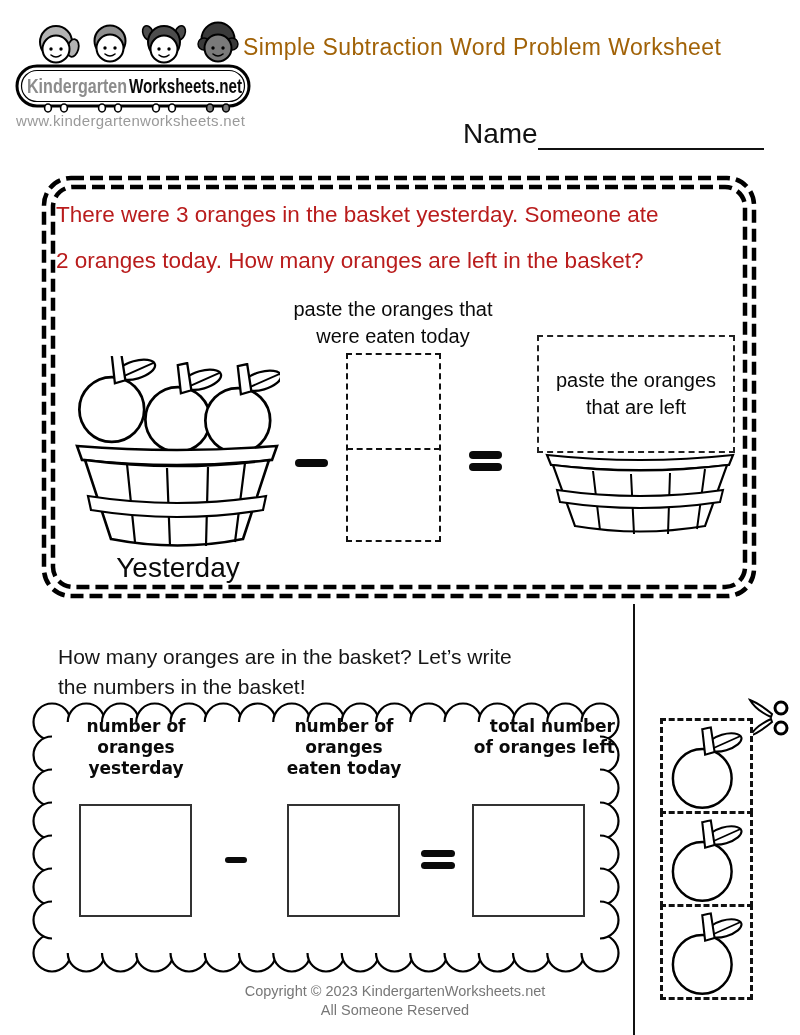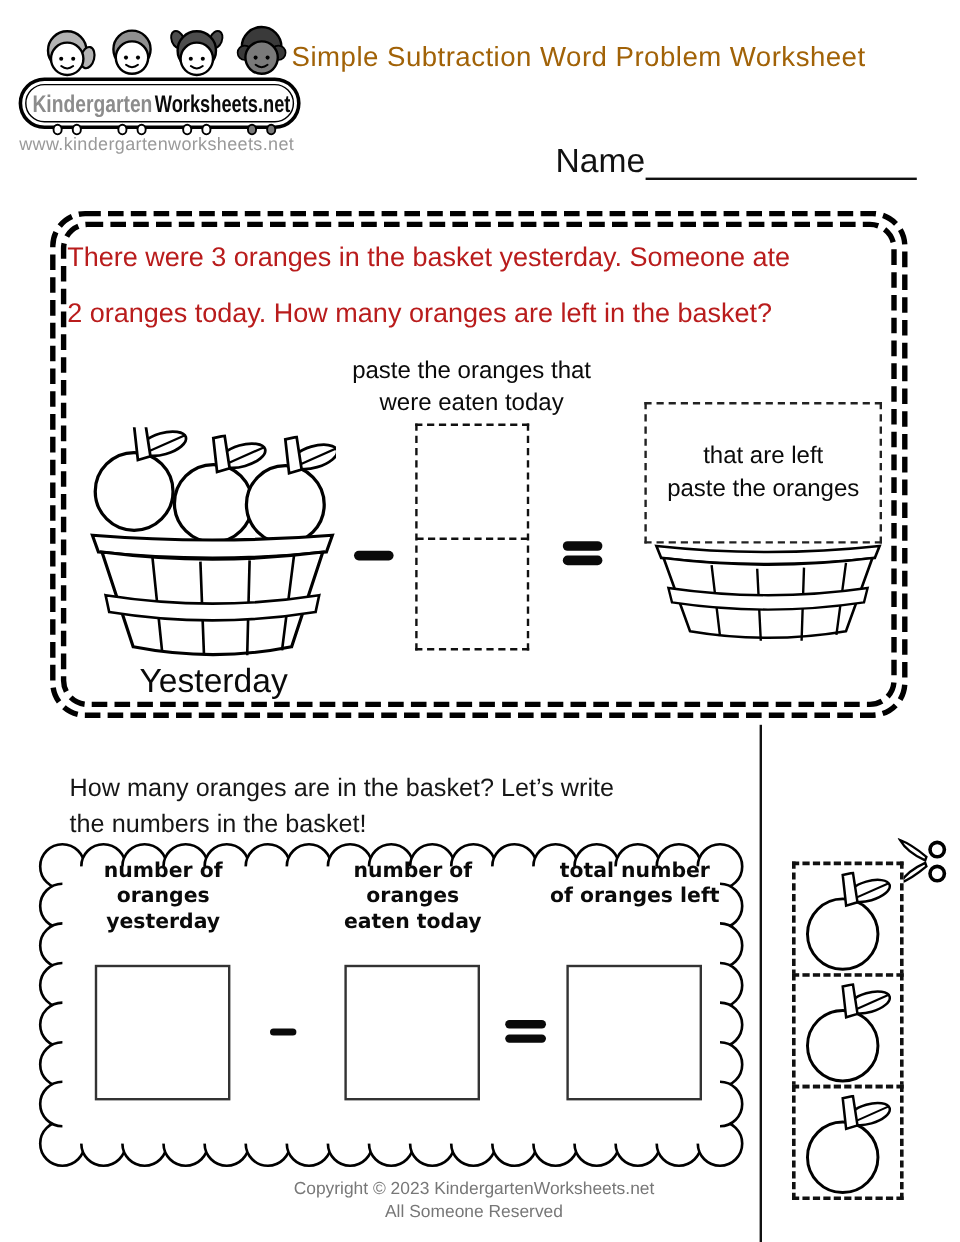--- a/index.html
+++ b/index.html
@@ -26,21 +26,21 @@
   .bar { background:#0a0a0a; border-radius:4px; }
   .minus-1 { left:295px; top:459px; width:33px; height:8px; }
   .eq-1a { left:469px; top:451px; width:33px; height:8px; }
   .eq-1b { left:469px; top:463px; width:33px; height:8px; }
 
   
   .prompt { left:58px; top:630px; width:530px; font-size:21px; line-height:30px; color:#161616;margin-top:12px; }
   .col-label { top:716px; text-align:center; font-family:"DejaVu Sans", sans-serif; font-weight:bold; font-size:17px; line-height:21px; color:#0a0a0a; }
   .cl1 { left:50px;  width:172px; }
   .cl2 { left:258px; width:172px; }
-  .cl3 { left:443px; width:172px; }
+  .cl3 { left:443px; width:172px;text-align:right; }
   .answer-box { top:804px; width:113px; height:113px; border:2px solid #333; background:#fff; }
   .ab1 { left:79px; } .ab2 { left:287px; } .ab3 { left:472px; }
   .minus-2 { left:225px; top:857px; width:22px; height:6px; }
   .eq-2a { left:421px; top:850px; width:34px; height:7px; }
   .eq-2b { left:421px; top:862px; width:34px; height:7px; }
 
   
   .divider { left:633px; top:604px; width:2px; height:431px; background:#111; }
   .cut-box { left:660px; width:93px; height:96px; border:3px dashed #111; background:#fff; }
   .cb1 { top:718px; } .cb2 { top:811px; } .cb3 { top:904px; }
@@ -161,22 +161,22 @@
 
   <div class="abs dashed-stack">
     <div class="mid"></div>
   </div>
 
   <div class="abs bar eq-1a"></div>
   <div class="abs bar eq-1b"></div>
 
   <div class="abs paste-left-box">
     <div>
+      <div>paste the oranges</div>
       <div>that are left</div>
-      <div>paste the oranges</div>
     </div>
   </div>
   <svg class="abs" style="left:545px; top:450px;" width="190" height="88" viewBox="0 0 190 88">
     <path d="M2,5 Q95,15 188,5 L184,15 Q95,25 6,15 Z" fill="#fff" stroke="#000" stroke-width="2.2"></path>
     <path d="M8,15 Q95,26 182,15 L160,76 Q95,87 30,76 Z" fill="#fff" stroke="#000" stroke-width="2.2"></path>
     <path d="M48,21 L55,80 M86,24 L89,84 M125,23 L123,84 M160,19 L152,79" fill="none" stroke="#000" stroke-width="2"></path>
     <path d="M12,40 Q95,52 178,40 L175,52 Q95,64 15,52 Z" fill="#fff" stroke="#000" stroke-width="2"></path>
   </svg>
 
   <div class="abs prompt">

